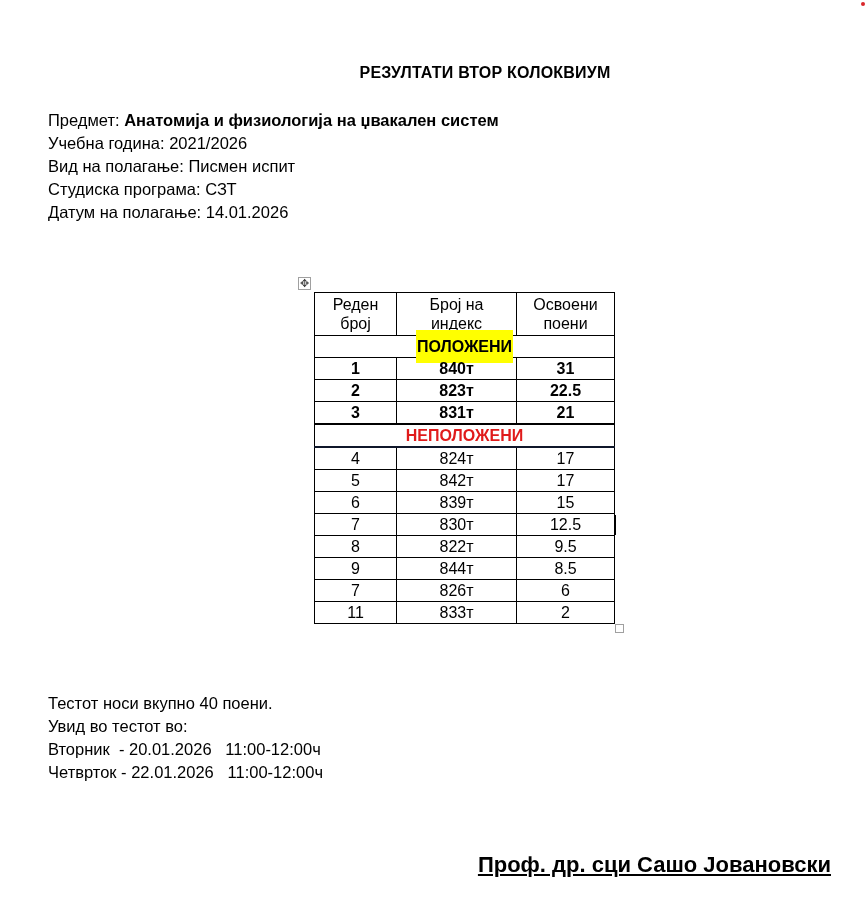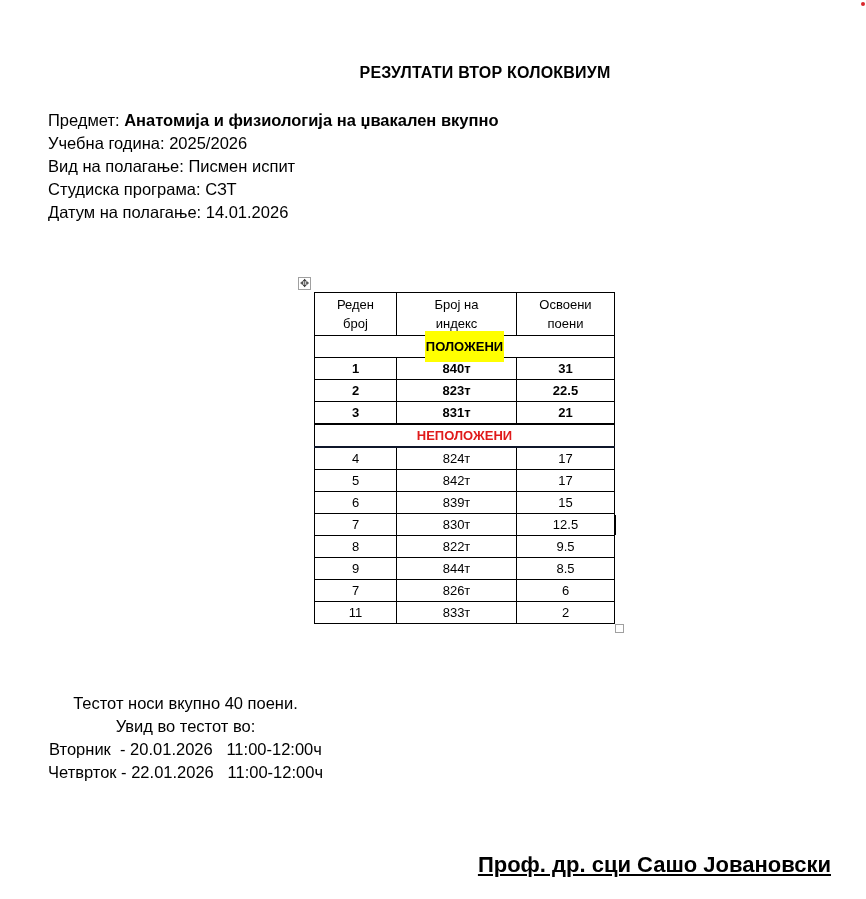--- a/index.html
+++ b/index.html
@@ -8,44 +8,44 @@
       font-family: "Liberation Sans", sans-serif; color: #000;
     }
     .corner-dot { position: absolute; left: 861px; top: 2px; width: 4px; height: 4px; border-radius: 50%; background: #d9262b; }
     .title { position: absolute; left: 0; width: 970px; top: 64px; text-align: center; font-weight: bold; font-size: 16px; letter-spacing: 0.2px; }
     .meta { position: absolute; left: 48px; top: 109px; font-size: 16.5px; line-height: 23px; }
     .meta div { white-space: nowrap; }
     .meta b { font-weight: bold; }
     .move-handle { position: absolute; left: 298px; top: 277px; width: 13px; height: 13px; border: 1px solid #a0a0a0; box-sizing: border-box; display: flex; align-items: center; justify-content: center; font-size: 11px; color: #444; line-height: 1; }
     .resize-handle { position: absolute; left: 615px; top: 624px; width: 9px; height: 9px; border: 1px solid #a0a0a0; box-sizing: border-box; background: #fff; }
     .cursor { position: absolute; left: 615px; top: 515px; width: 1px; height: 20px; background: #000; }
-    table.results { position: absolute; left: 314px; top: 292px; border-collapse: collapse; width: 301px; font-size: 13px; }
+    table.results { position: absolute; left: 314px; top: 292px; border-collapse: collapse; width: 301px; font-size: 16px; }
     table.results td, table.results th { border: 1px solid #000; text-align: center; padding: 0; }
     table.results th { font-weight: normal; height: 42px; line-height: 19px; }
     table.results td { height: 21px; line-height: 20px; }
     .col1 { width: 81px; } .col2 { width: 119px; } .col3 { width: 97px; }
     .section-row td { font-weight: bold; }
     .passed-label { background: #ffff00; padding: 8px 1px; }
     .failed-label { color: #e01b1b; }
     tr.failed-section td { border-top: 2px solid #000; border-bottom: 2px solid #0f172a; }
     tr.bold-row td { font-weight: bold; }
     .footer { position: absolute; left: 48px; top: 692px; font-size: 16.5px; line-height: 23px; }
-    .footer div { white-space: pre; text-align: center; }
+    .footer div { white-space: pre; }
     .signature { position: absolute; right: 35px; top: 852px; font-size: 22px; font-weight: bold; text-decoration: underline; white-space: nowrap; }
   </style>
 </head>
 <body>
 
 <div class="corner-dot"></div>
 
 <div class="title">РЕЗУЛТАТИ ВТОР КОЛОКВИУМ</div>
 
 <div class="meta">
-  <div><span>Предмет: </span><b>Анатомија и физиологија на џвакален вкупно</b></div>
-  <div>Учебна година: 2025/2026</div>
+  <div><span>Предмет: </span><b>Анатомија и физиологија на џвакален систем</b></div>
+  <div>Учебна година: 2021/2026</div>
   <div>Вид на полагање: Писмен испит</div>
   <div>Студиска програма: СЗТ</div>
   <div>Датум на полагање: 14.01.2026</div>
 </div>
 
 <div class="move-handle">✥</div>
 
 <table class="results">
   <thead>
     <tr>

